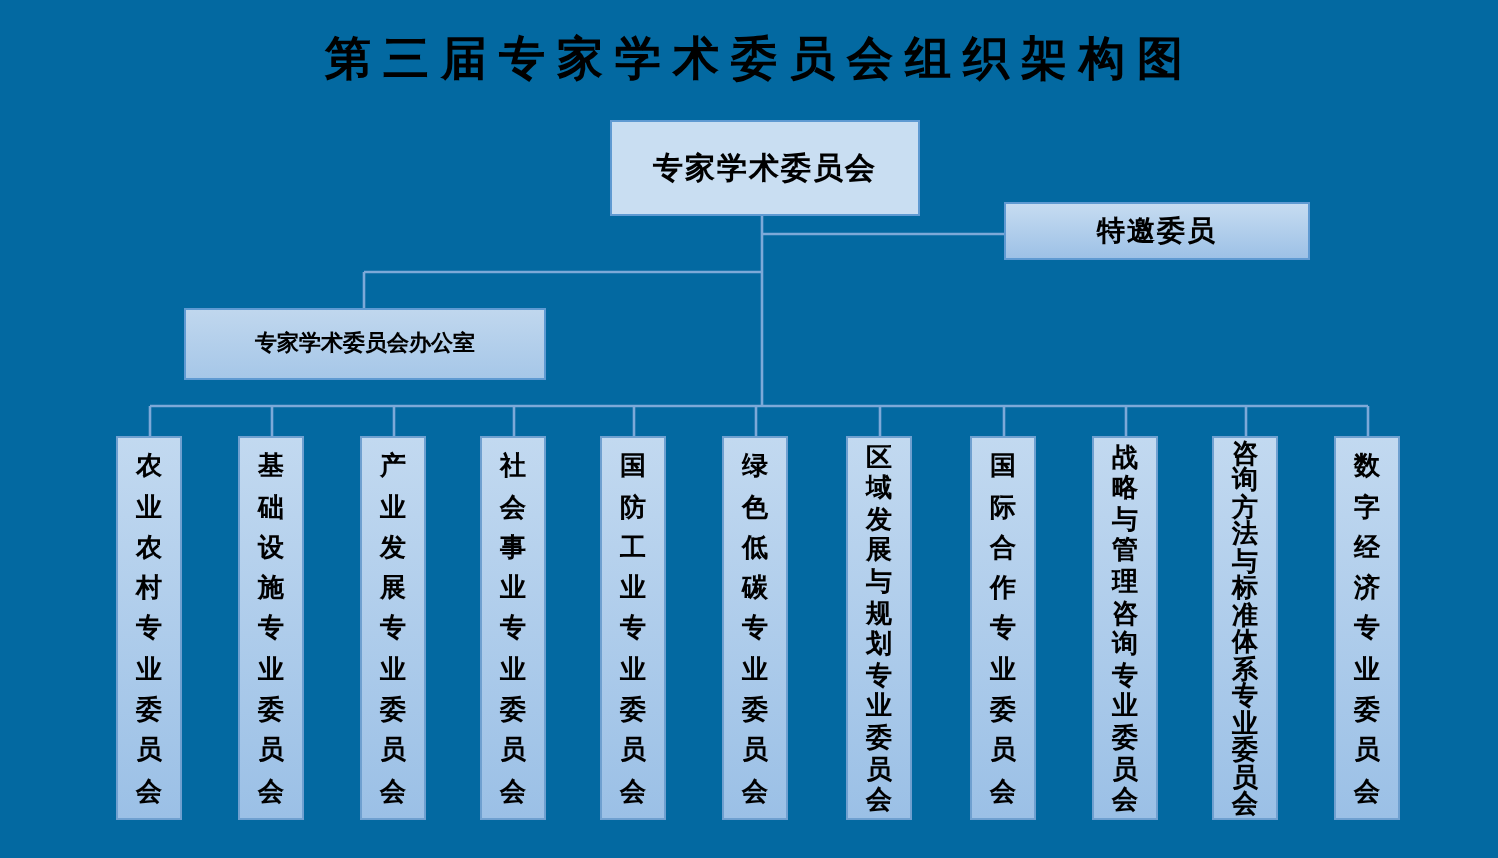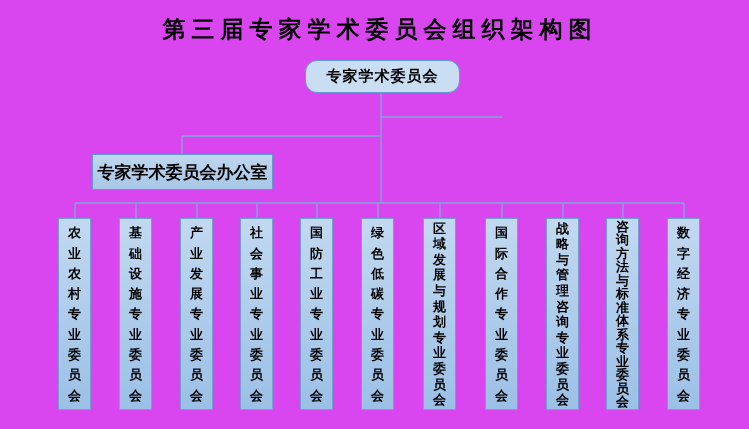--- a/index.html
+++ b/index.html
@@ -5,21 +5,21 @@
   html, body {
     margin: 0;
     padding: 0;
     background: #ffffff;
     font-family: "Liberation Sans", sans-serif;
   }
   #canvas {
     position: relative;
     width: 749px;
     height: 429px;
-    background: #d946ef;
+    background: #0369a1;
     overflow: hidden;
   }
   .org-title {
     position: absolute;
     top: 14px;
     left: 0;
     width: 760px;
     text-align: center;
     font-size: 23px;
     font-weight: 700;
@@ -43,37 +43,36 @@
     box-sizing: border-box;
     border: 1.4px solid #5f9ad2;
     display: flex;
     align-items: center;
     justify-content: center;
     color: #000000;
     font-weight: 700;
     text-align: center;
   }
   .root-box {
-    left: 305px; top: 60px; width: 155px; height: 33px;
+    left: 305px; top: 60px; width: 155px; height: 48px;
     background: #c9def2;
     font-size: 15px;
     letter-spacing: 1px;
-    border-radius: 12px;
   }
   .invited-box {
     left: 502px; top: 101px; width: 153px; height: 29px;
     background: linear-gradient(180deg, #c6dcf1 0%, #9dc1e6 100%);
     font-size: 14px;
     letter-spacing: 1px;
   }
   .office-box {
     left: 92px; top: 154px; width: 181px; height: 36px;
     background: linear-gradient(180deg, #c0d7ee 0%, #a6c7e8 100%);
     flex-direction: column;
-    font-size: 17px;
+    font-size: 11px;
     line-height: 15px;
   }
   .vbox {
     position: absolute;
     box-sizing: border-box;
     top: 218px;
     width: 33px;
     height: 192px;
     border: 1.4px solid #6fa0d0;
     background: linear-gradient(180deg, #c2d9f0 0%, #9bc0e6 100%);
@@ -119,20 +118,23 @@
     <line x1="623" y1="203" x2="623" y2="218"></line>
     <line x1="684" y1="203" x2="684" y2="218"></line>
   </svg>
 
   <div class="org-title">第三届专家学术委员会组织架构图</div>
 
   <div class="node root-box">
     <span>专家学术委员会</span>
   </div>
 
+  <div class="node invited-box">
+    <span>特邀委员</span>
+  </div>
 
   <div class="node office-box">
     <span>专家学术委员会办公室</span>
   </div>
 
   <div class="vbox" style="left:58px">
     <div class="vtext">
         <span>农</span>
         <span>业</span>
         <span>农</span>

